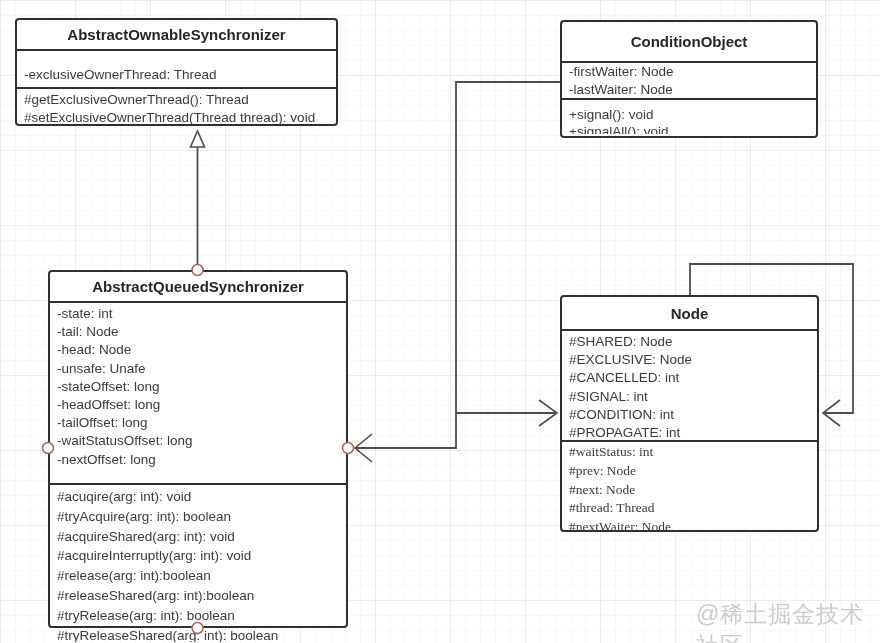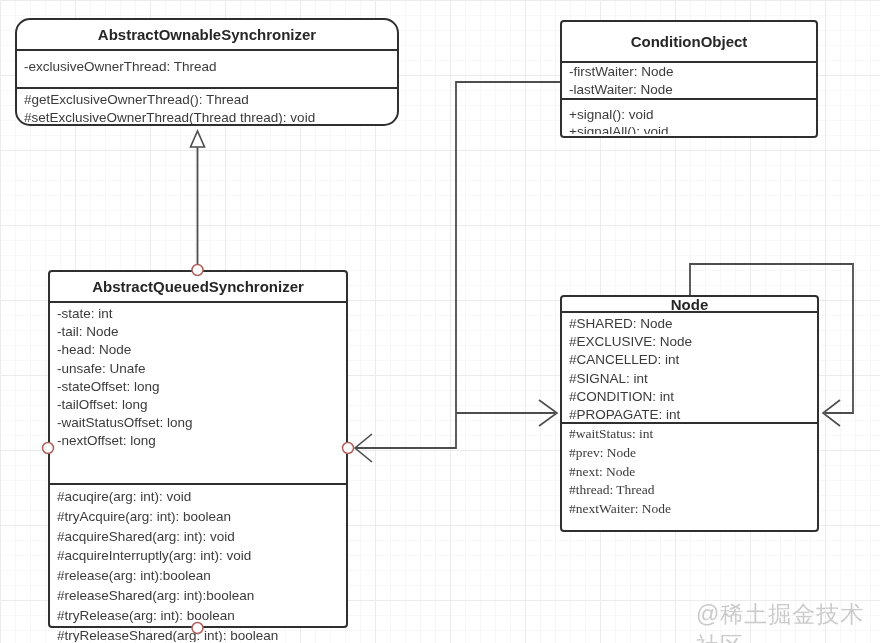--- a/index.html
+++ b/index.html
@@ -37,40 +37,40 @@
     box-sizing:border-box;
     font-size:13.5px;
     padding:2px 7px 0 7px;
     overflow:hidden;
     white-space:nowrap;
   }
   .uml-sec.divided{border-top:2px solid #2f2f2f;}
   .row{white-space:nowrap;}
 
   
-  #box-aos{left:15px;top:18px;width:384px;height:108px;border-radius:15px;}
+  #box-aos{left:15px;top:18px;width:323px;height:108px;}
   #box-aos .uml-title{height:31px;}
-  #box-aos .sec-1{height:36px;line-height:18px;padding-top:7px;}
+  #box-aos .sec-1{height:36px;line-height:18px;padding-top:15px;}
   #box-aos .sec-2{height:37px;line-height:18px;padding-top:2px;}
 
   
   #box-cond{left:560px;top:20px;width:258px;height:118px;}
   #box-cond .uml-title{height:41px;}
   #box-cond .sec-1{height:35px;line-height:17.5px;padding-top:0;}
   #box-cond .sec-2{height:36px;line-height:16.5px;padding-top:7px;}
 
   
   #box-aqs{left:48px;top:270px;width:300px;height:358px;}
   #box-aqs .uml-title{height:31px;}
   #box-aqs .sec-1{height:180px;line-height:18.2px;padding-top:2px;}
   #box-aqs .sec-2{height:159px;line-height:19.8px;padding-top:2px;}
 
   
   #box-node{left:560px;top:295px;width:259px;height:237px;}
-  #box-node .uml-title{height:16px;}
+  #box-node .uml-title{height:34px;}
   #box-node .sec-1{height:109px;line-height:18.2px;padding-top:2px;}
   #box-node .sec-2{height:93px;line-height:18.8px;padding-top:1px;font-family:Liberation Serif, serif;}
 
   #edges{
     position:absolute;left:0;top:0;width:880px;height:643px;
     z-index:5;
     pointer-events:none;
   }
   #watermark{
     position:absolute;
@@ -112,20 +112,21 @@
   </div>
 
   <div class="uml-box" id="box-aqs">
     <div class="uml-title">AbstractQueuedSynchronizer</div>
     <div class="uml-sec sec-1">
         <div class="row">-state: int</div>
         <div class="row">-tail: Node</div>
         <div class="row">-head: Node</div>
         <div class="row">-unsafe: Unafe</div>
         <div class="row">-stateOffset: long</div>
+        <div class="row">-headOffset: long</div>
         <div class="row">-tailOffset: long</div>
         <div class="row">-waitStatusOffset: long</div>
         <div class="row">-nextOffset: long</div>
       </div>
     <div class="uml-sec sec-2 divided">
         <div class="row">#acuqire(arg: int): void</div>
         <div class="row">#tryAcquire(arg: int): boolean</div>
         <div class="row">#acquireShared(arg: int): void</div>
         <div class="row">#acquireInterruptly(arg: int): void</div>
         <div class="row">#release(arg: int):boolean</div>

